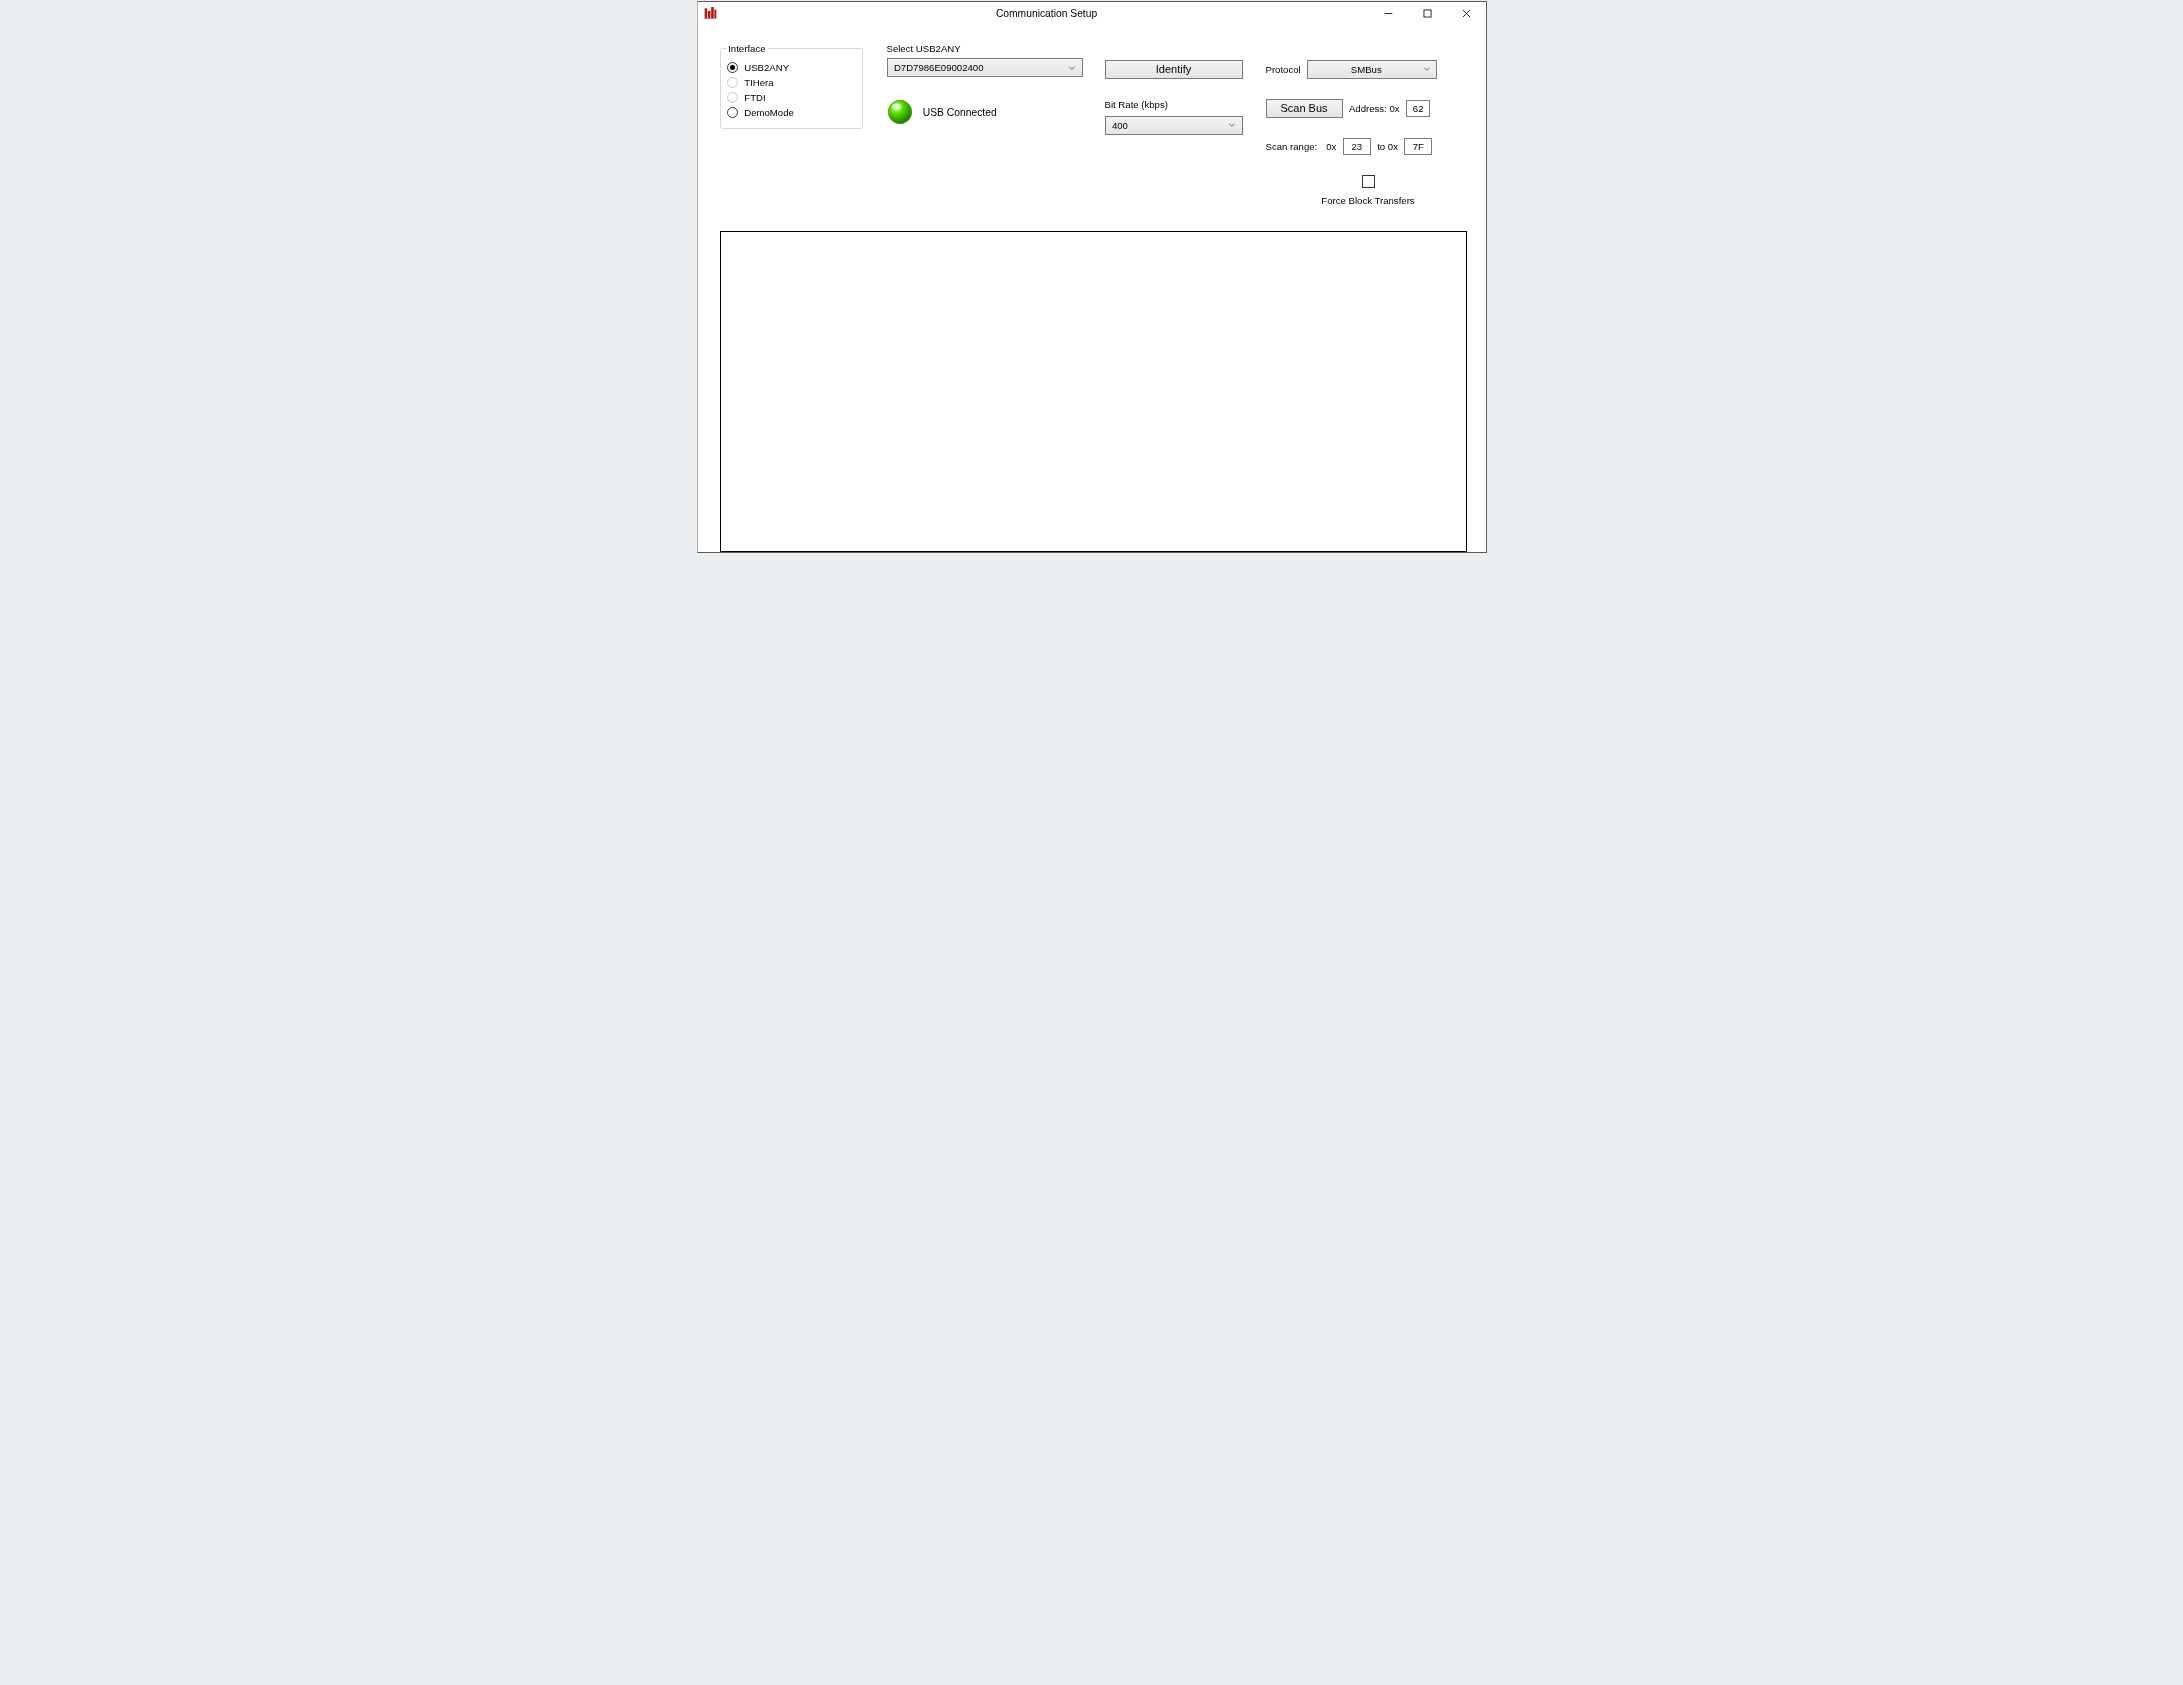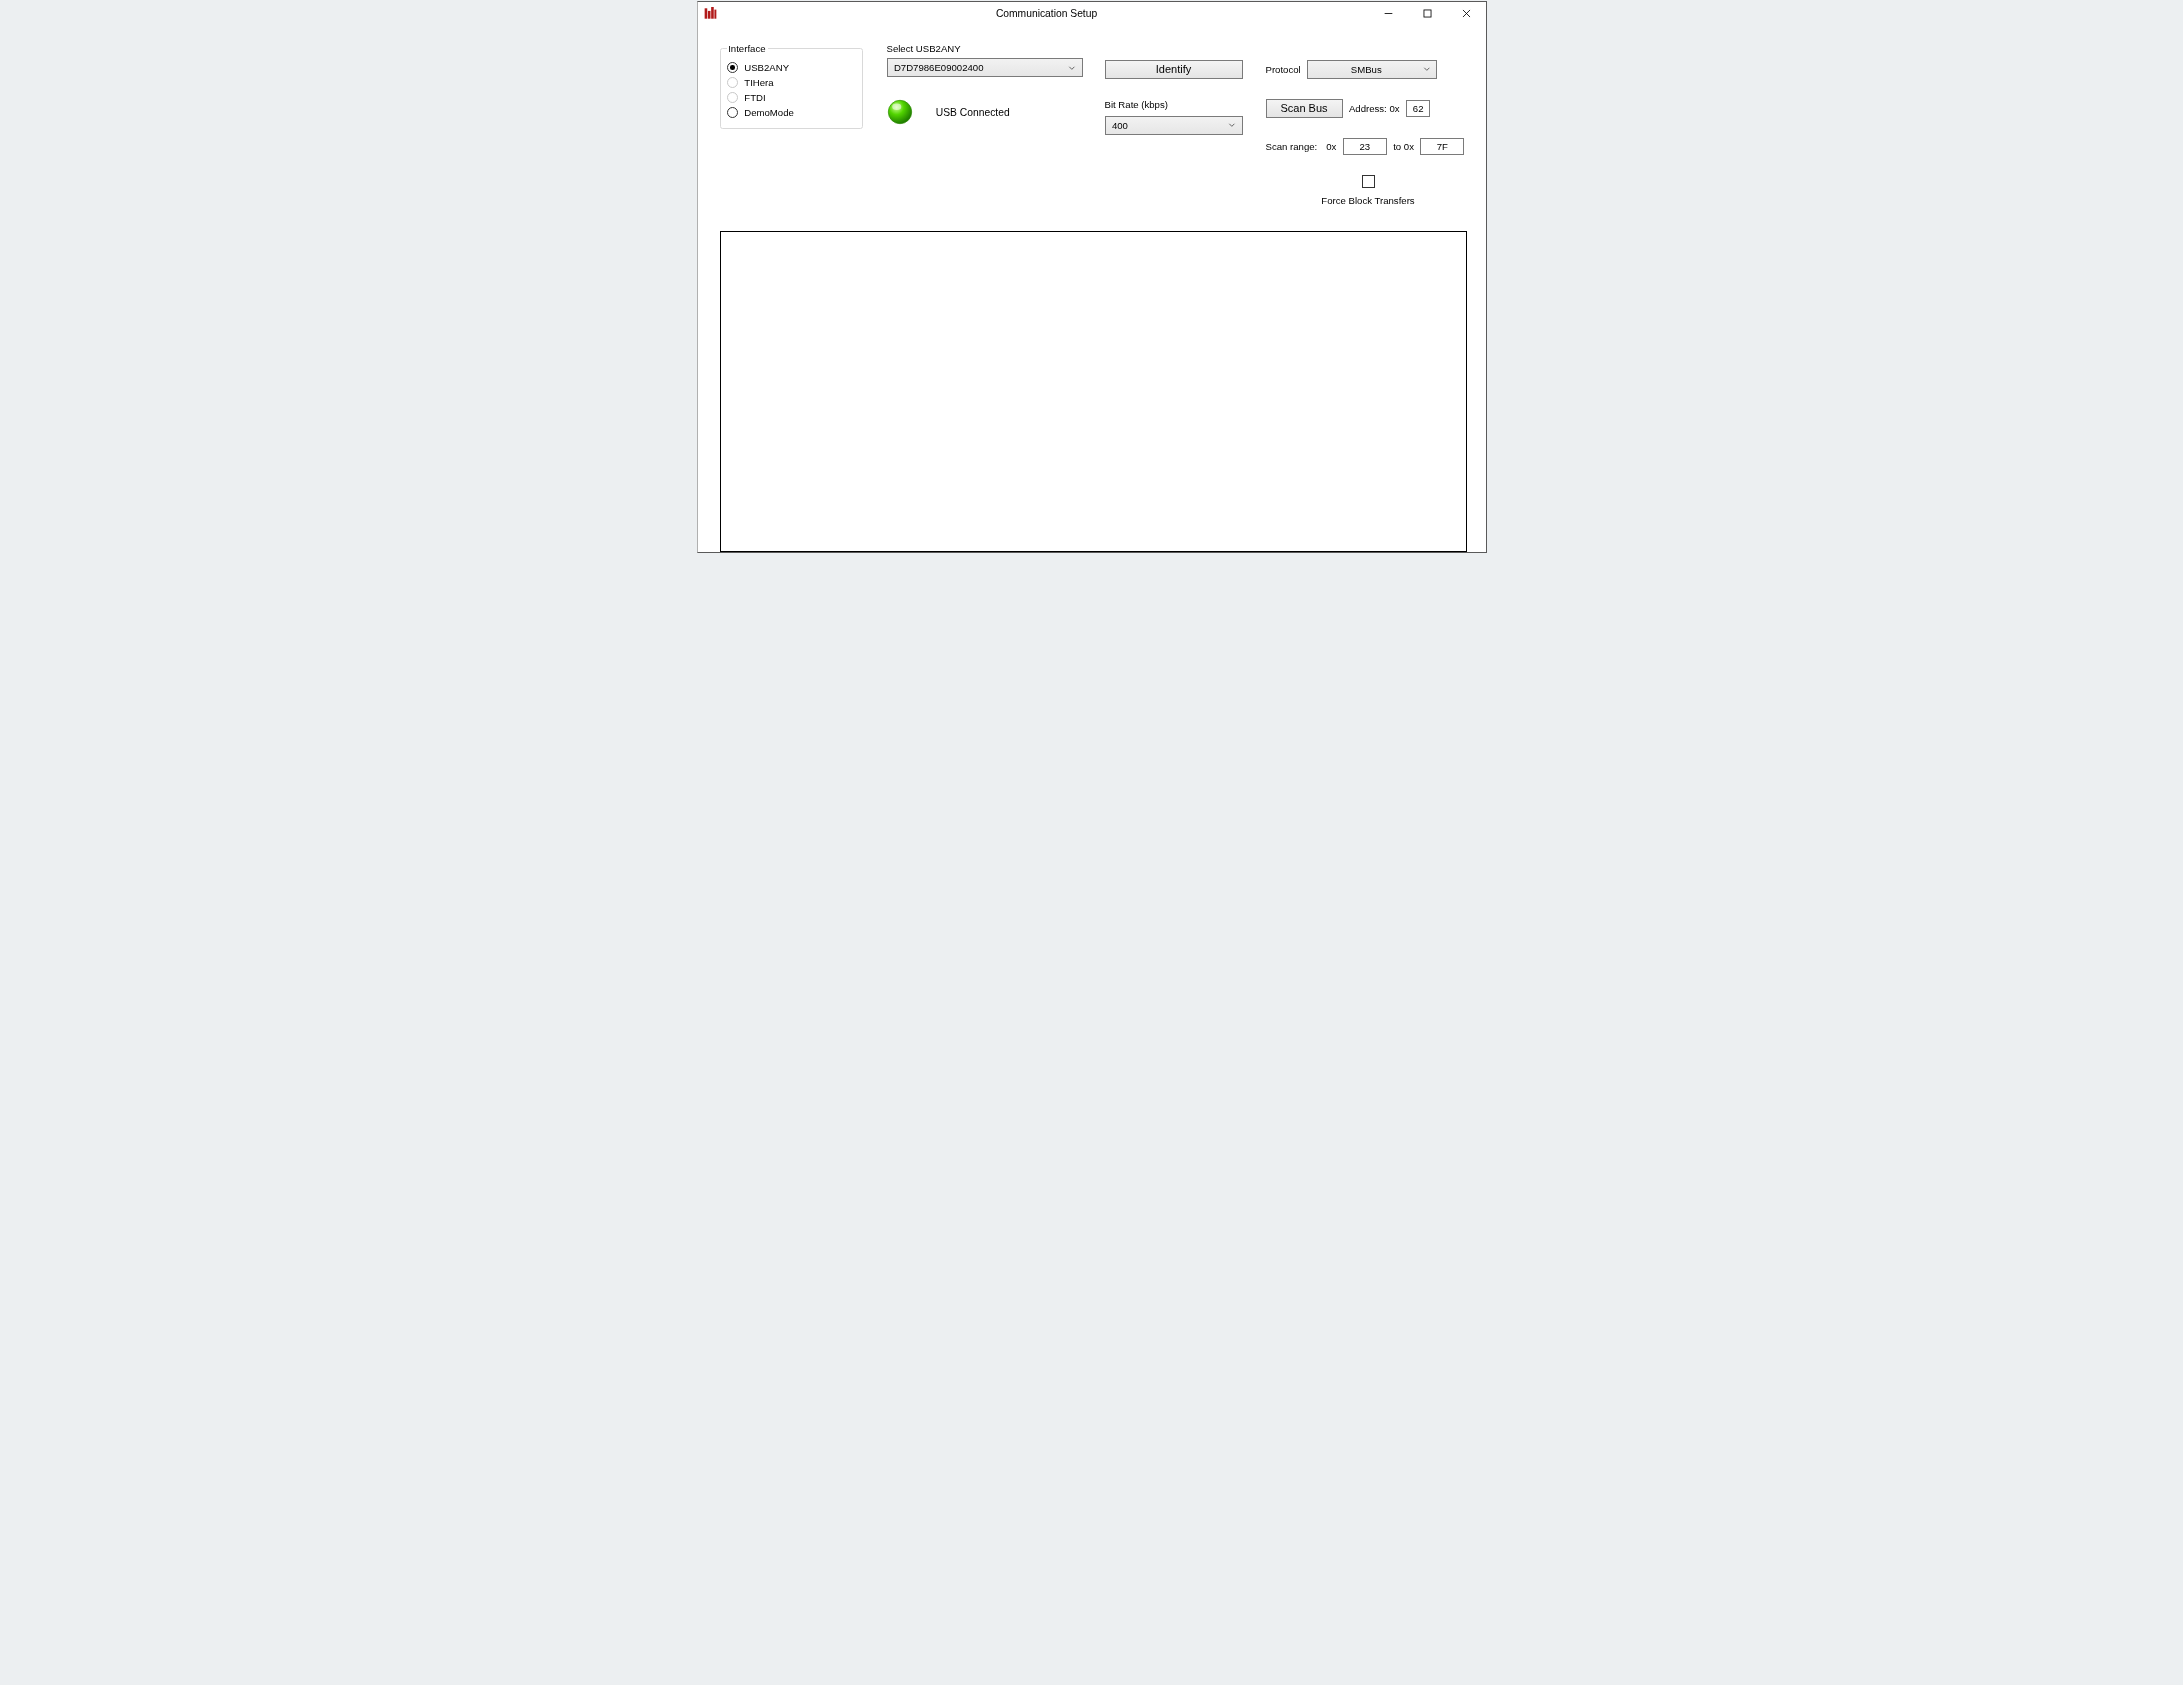--- a/index.html
+++ b/index.html
@@ -104,21 +104,21 @@
     position: absolute; right: 3.9px; top: 50%; transform: translateY(-50%);
     width: 11.6px; height: 11.6px; display: flex; align-items: center; justify-content: center;
   }
   .status-row {
     display: flex; align-items: center; gap: 10.3px;
     margin-top: 22px;
   }
   .status-led {
     width: 26px; height: 26px;
   }
-  .status-text { font-size: 10.3px; margin-left: 13px; }
+  .status-text { font-size: 10.3px; }
 
   
   .col3 { display: flex; flex-direction: column; }
   .btn {
     height: 19px;
     border: 0.6px solid #7a7a7a;
     background: linear-gradient(#f4f4f4,#e4e4e4);
     font-size: 11px;
     display: inline-flex; align-items: center; justify-content: center;
     cursor: default;
@@ -134,21 +134,21 @@
   .proto-dd { width: 130px; }
   .scanbus-btn { width: 77px; height: 19px; }
   .hex-input {
     height: 16.7px; width: 24.4px;
     border: 0.6px solid #7a7a7a;
     background: #fff;
     font-size: 9.6px;
     text-align: center;
     padding: 0;
   }
-  .hex-input.narrow { width: 44px; }
+  .hex-input.narrow { width: 28px; }
   .checkbox {
     width: 13px; height: 13px;
     border: 1px solid #333;
     background: #fff;
     display: inline-block;
   }
 
   
   .log-pane {
     margin: 18px 19px 0 22px;

